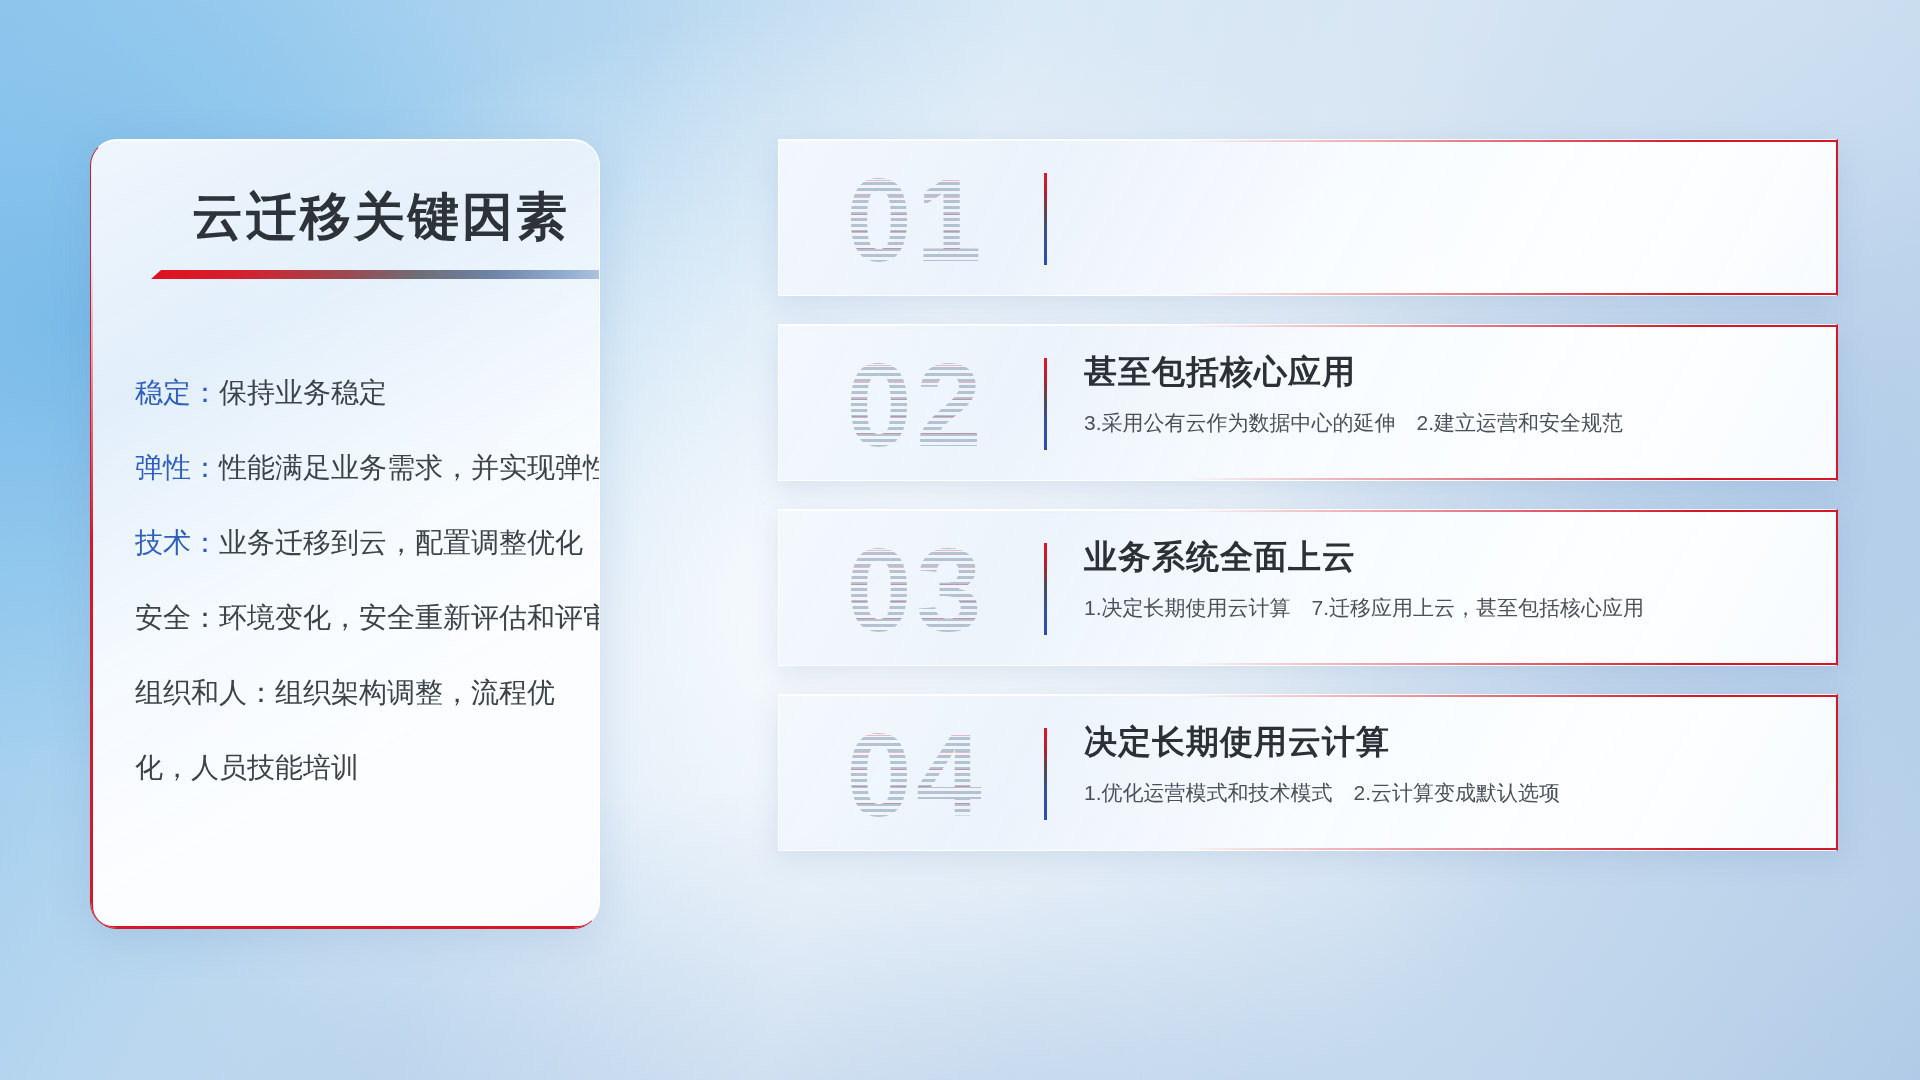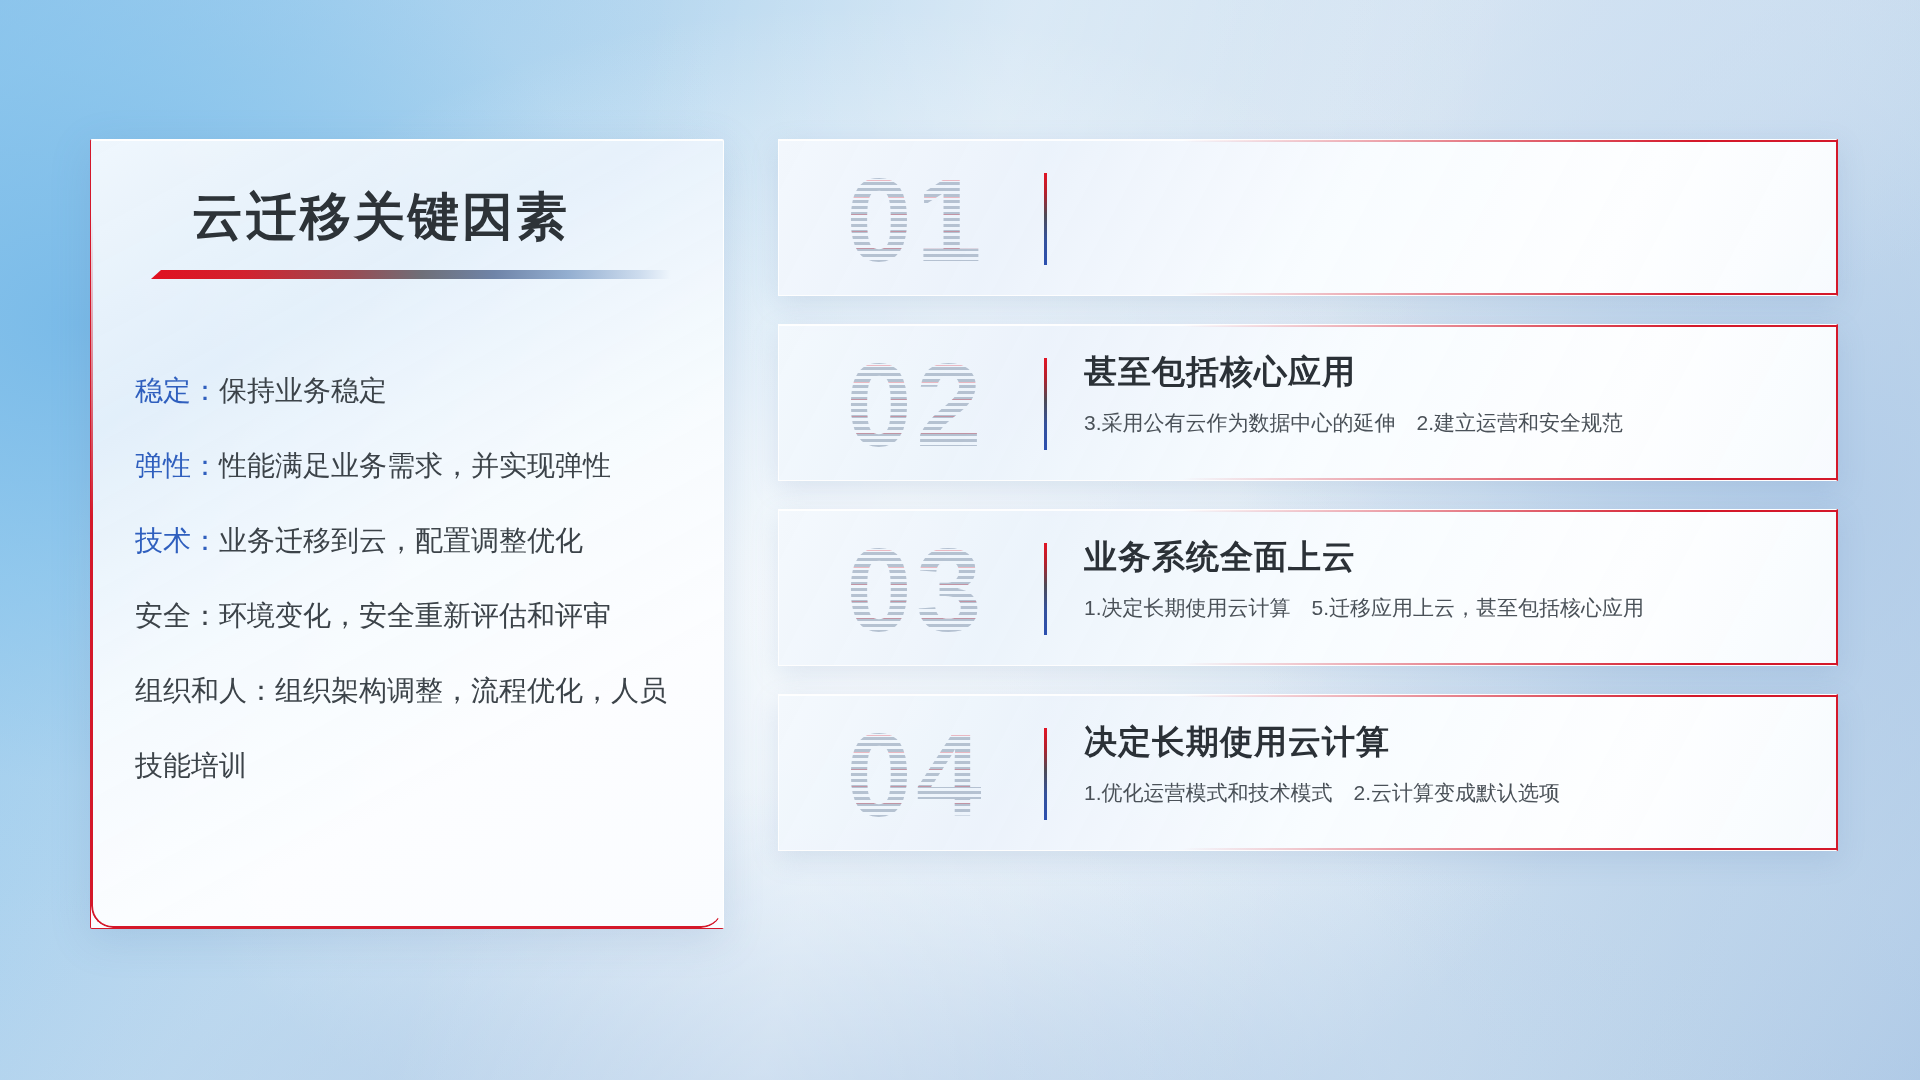--- a/index.html
+++ b/index.html
@@ -66,36 +66,35 @@
       rgba(255,255,255,0) 30%,
       rgba(255,255,255,.30) 47%,
       rgba(255,255,255,.10) 58%,
       rgba(255,255,255,0) 70%);
   }
 
   
   #left-panel{
     position:absolute;
     left:90px; top:139px;
-    width:634px; height:790px;
-    border-radius:2px;
+    width:510px; height:790px;
+    border-radius:27px;
     background:linear-gradient(152deg,
       rgba(243,248,253,.96) 0%,
       rgba(233,242,251,.93) 26%,
       rgba(247,251,254,.97) 52%,
       rgba(252,253,255,.99) 74%,
       rgba(250,252,255,.99) 100%);
     border:1px solid rgba(255,255,255,.92);
     border-bottom-color:#d4182a;
     border-left-color:#d4182a;
     box-shadow:
       0 10px 40px rgba(90,130,175,.18),
       inset 0 1px 0 rgba(255,255,255,.95);
     overflow:hidden;
-    font-family:Liberation Mono, monospace;
   }
   #left-panel::after{
     content:"";
     position:absolute; inset:0;
     border-radius:22px;
     border:1px solid transparent;
     border-bottom:2px solid #d4182a;
     border-left:2px solid #d4182a;
     -webkit-mask:linear-gradient(205deg,transparent 34%,#000 62%);
             mask:linear-gradient(205deg,transparent 34%,#000 62%);
@@ -308,21 +307,21 @@
         <div class="step-desc">3.采用公有云作为数据中心的延伸　2.建立运营和安全规范</div>
       </div>
     </article>
 
     <article class="step-card">
       <div class="step-num">03</div>
       <div class="step-num-red">03</div>
       <div class="step-divider"></div>
       <div class="step-body">
         <div class="step-title">业务系统全面上云</div>
-        <div class="step-desc">1.决定长期使用云计算　5.迁移应用上云，甚至包括核心应用</div>
+        <div class="step-desc">1.决定长期使用云计算　7.迁移应用上云，甚至包括核心应用</div>
       </div>
     </article>
 
     <article class="step-card">
       <div class="step-num">04</div>
       <div class="step-num-red">04</div>
       <div class="step-divider"></div>
       <div class="step-body">
         <div class="step-title">决定长期使用云计算</div>
         <div class="step-desc">1.优化运营模式和技术模式　2.云计算变成默认选项</div>

